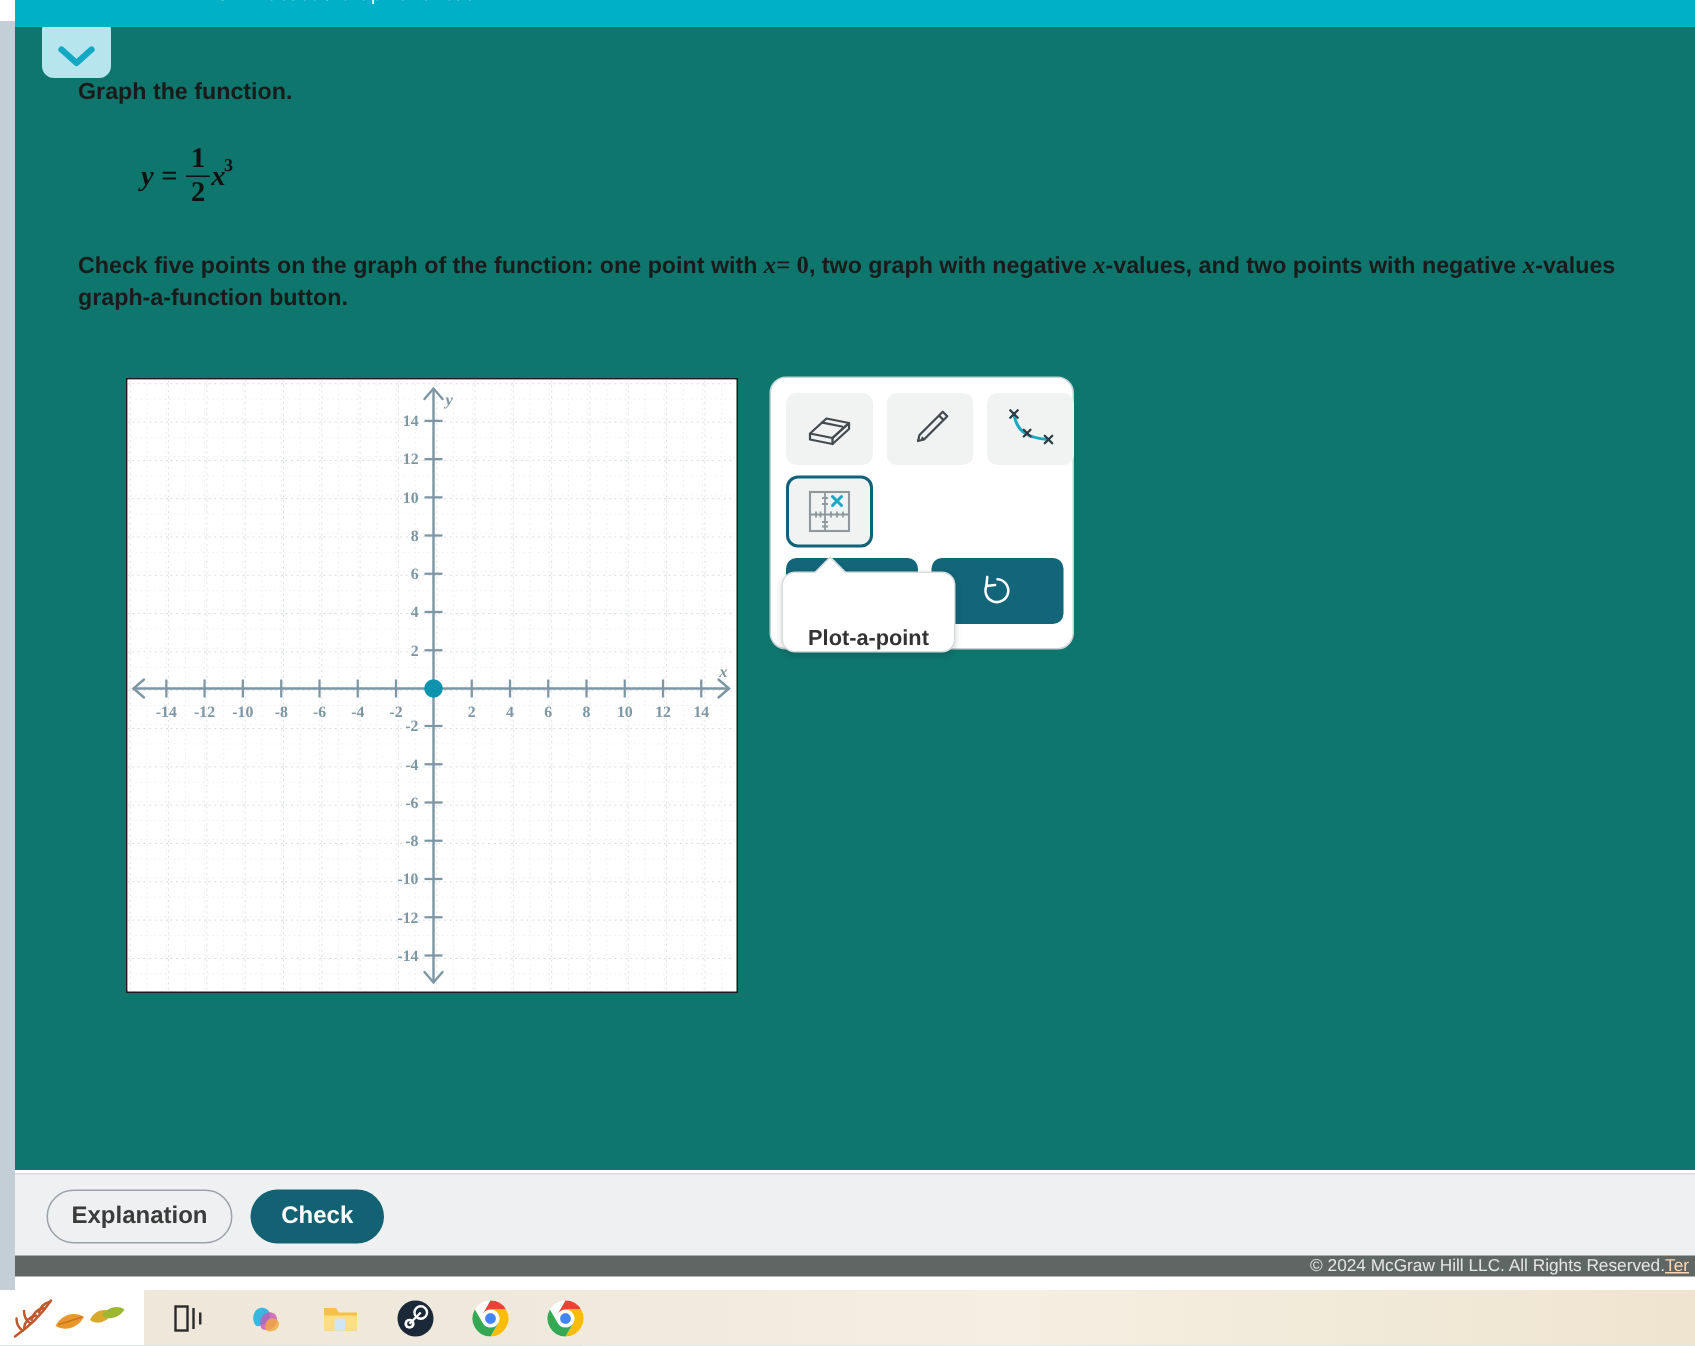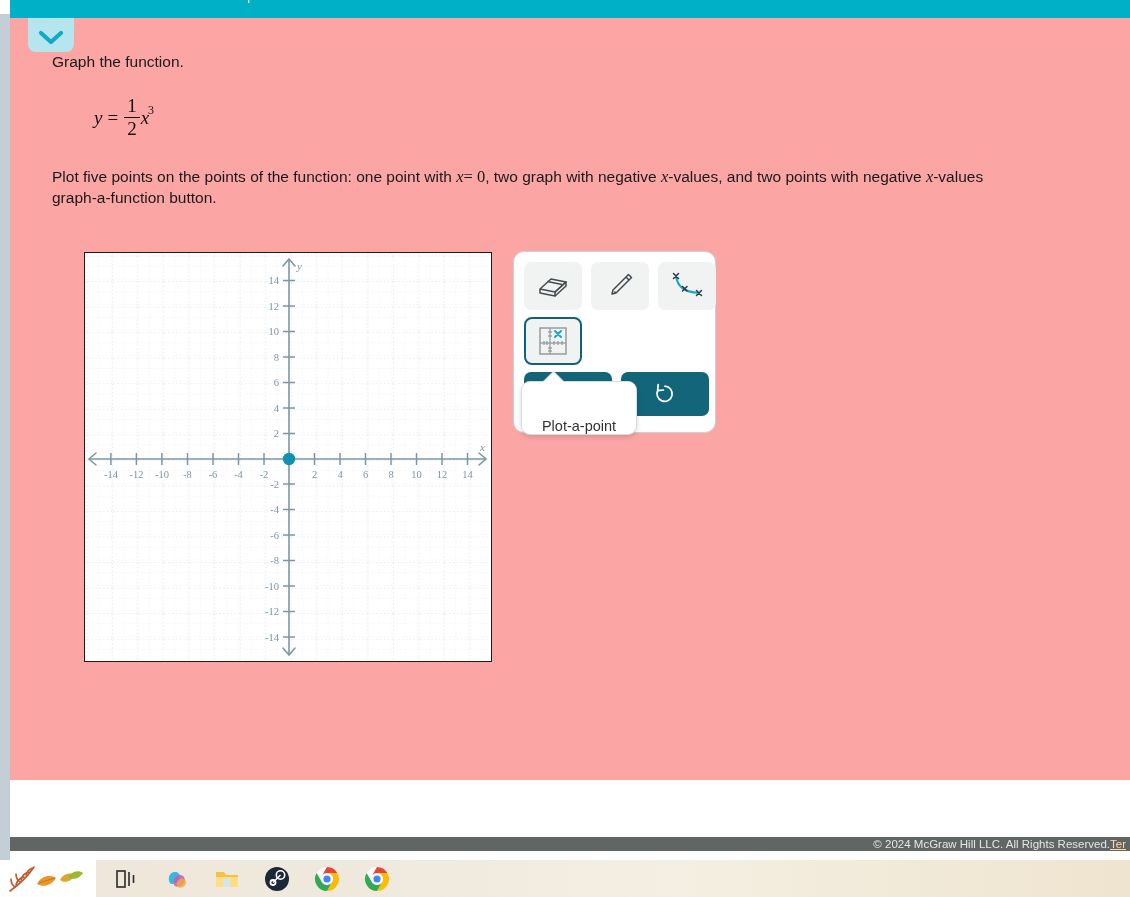--- a/index.html
+++ b/index.html
@@ -43,22 +43,23 @@
     color: #ffffff;
     white-space: nowrap;
     letter-spacing: .2px;
   }
 
   
   .content-panel {
     position: absolute;
     left: 10px; top: 18px;
     width: 1120px; height: 762px;
-    background: #fca5a5;
+    background: #0f766e;
     overflow: hidden;
+    font-weight: bold;
   }
 
   
   .chevron-btn {
     position: absolute;
     left: 18px; top: -6px;
     width: 46px; height: 40px;
     background: #b7e5ed;
     border: none;
     border-radius: 8px;
@@ -344,21 +345,21 @@
       <span class="frac">
         <span class="num">1</span>
         <span class="bar"></span>
         <span class="den">2</span>
       </span>
       <span class="var">x</span>
       <span class="pow">3</span>
     </div>
 
     <div class="instructions">
-      <span>Plot five points on the points of the function: one point with </span><span class="mi">x</span><span class="mn">= 0</span><span>, two graph with negative </span><span class="mi">x</span><span>-values, and two points with negative </span><span class="mi">x</span><span>-values</span><br>
+      <span>Check five points on the graph of the function: one point with </span><span class="mi">x</span><span class="mn">= 0</span><span>, two graph with negative </span><span class="mi">x</span><span>-values, and two points with negative </span><span class="mi">x</span><span>-values</span><br>
       <span>graph-a-function button.</span>
     </div>
 
     <div class="graph-box">
       <svg width="405" height="407" viewBox="0 0 405 407">
         <defs>
           <pattern id="minorgrid" width="12.77" height="12.77" patternUnits="userSpaceOnUse">
             <path d="M 12.77 0 L 0 0 0 12.77" fill="none" stroke="#d9dde0" stroke-width="0.7" stroke-dasharray="1 2.2"></path>
           </pattern>
           <pattern id="majorgrid" width="25.54" height="25.54" patternUnits="userSpaceOnUse" patternTransform="translate(1.5,2.5)">
@@ -541,20 +542,24 @@
         </button>
       </div>
     </div>
 
     <div class="tooltip">
       <span class="tooltip-label">Plot-a-point</span>
     </div>
 
   </div>
 
+  <div class="button-bar">
+    <button class="pill pill-outline">Explanation</button>
+    <button class="pill pill-solid">Check</button>
+  </div>
 
   <div class="footer">
     <span class="footer-copy">© 2024 McGraw Hill LLC. All Rights Reserved.</span>
     <span class="footer-link">Ter</span>
   </div>
 
   <div class="taskbar">
     <div class="taskbar-right-fill"></div>
 
     <div class="wallpaper-thumb">

